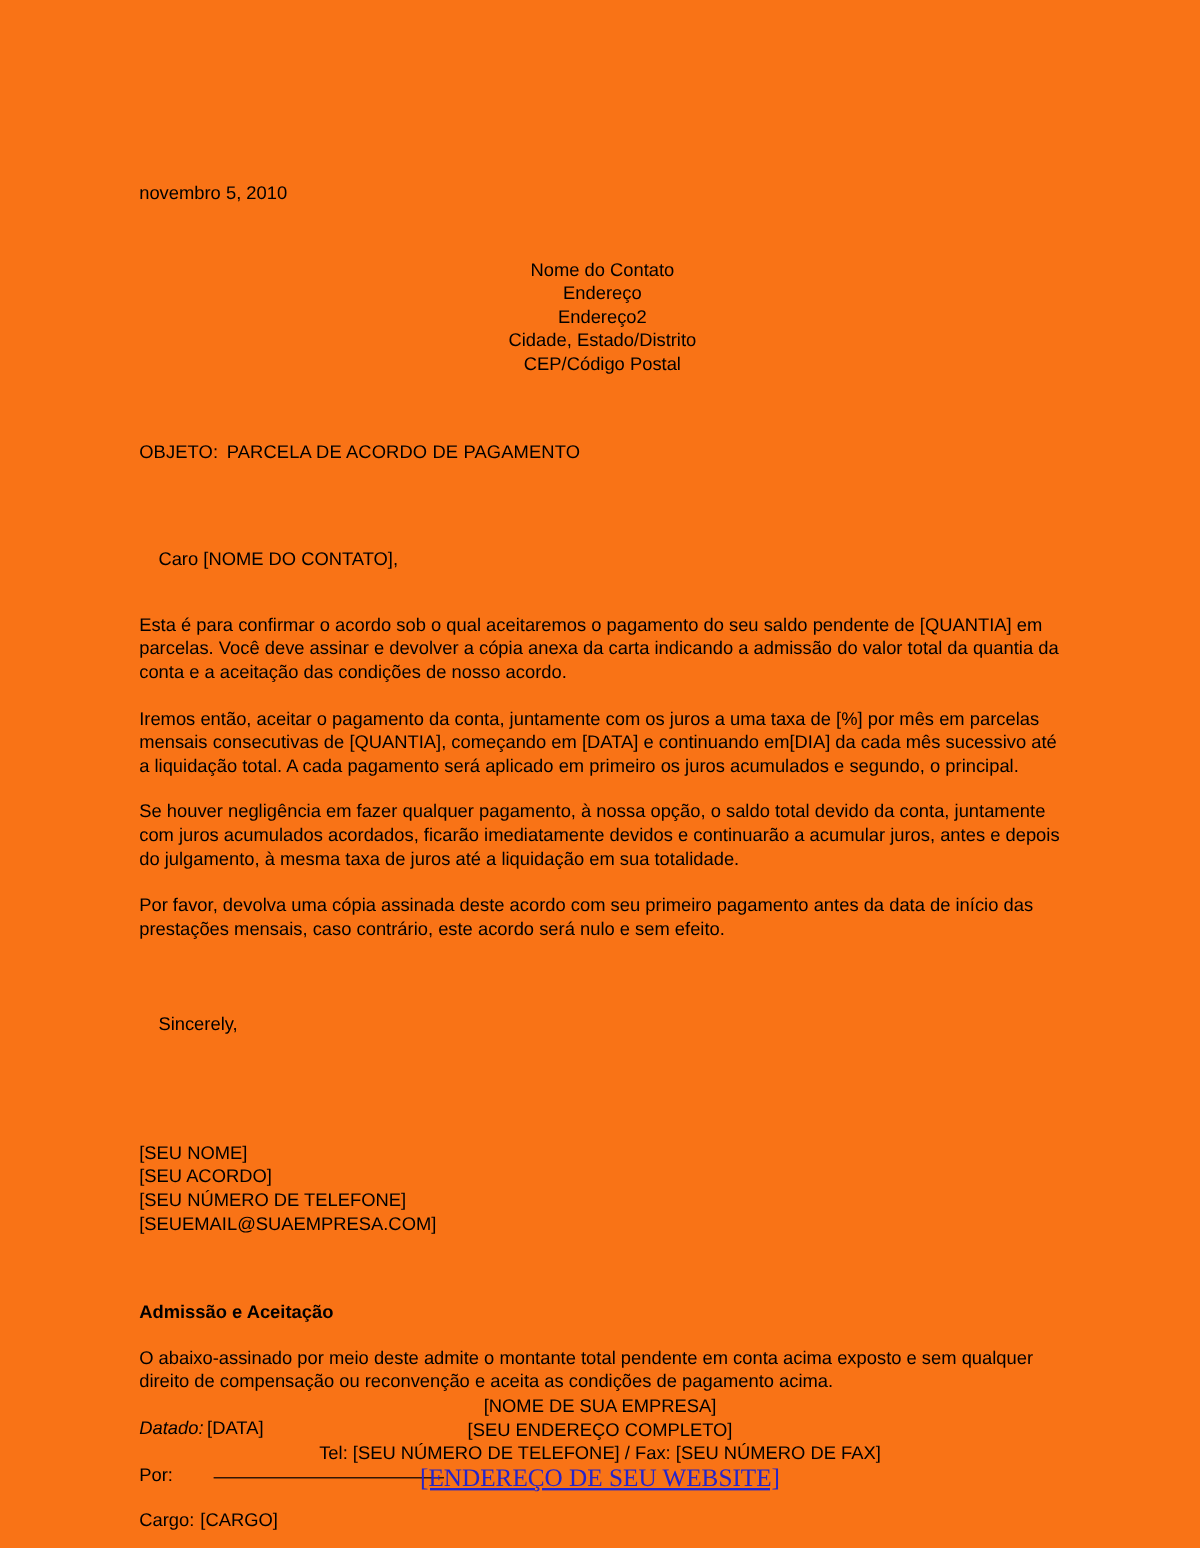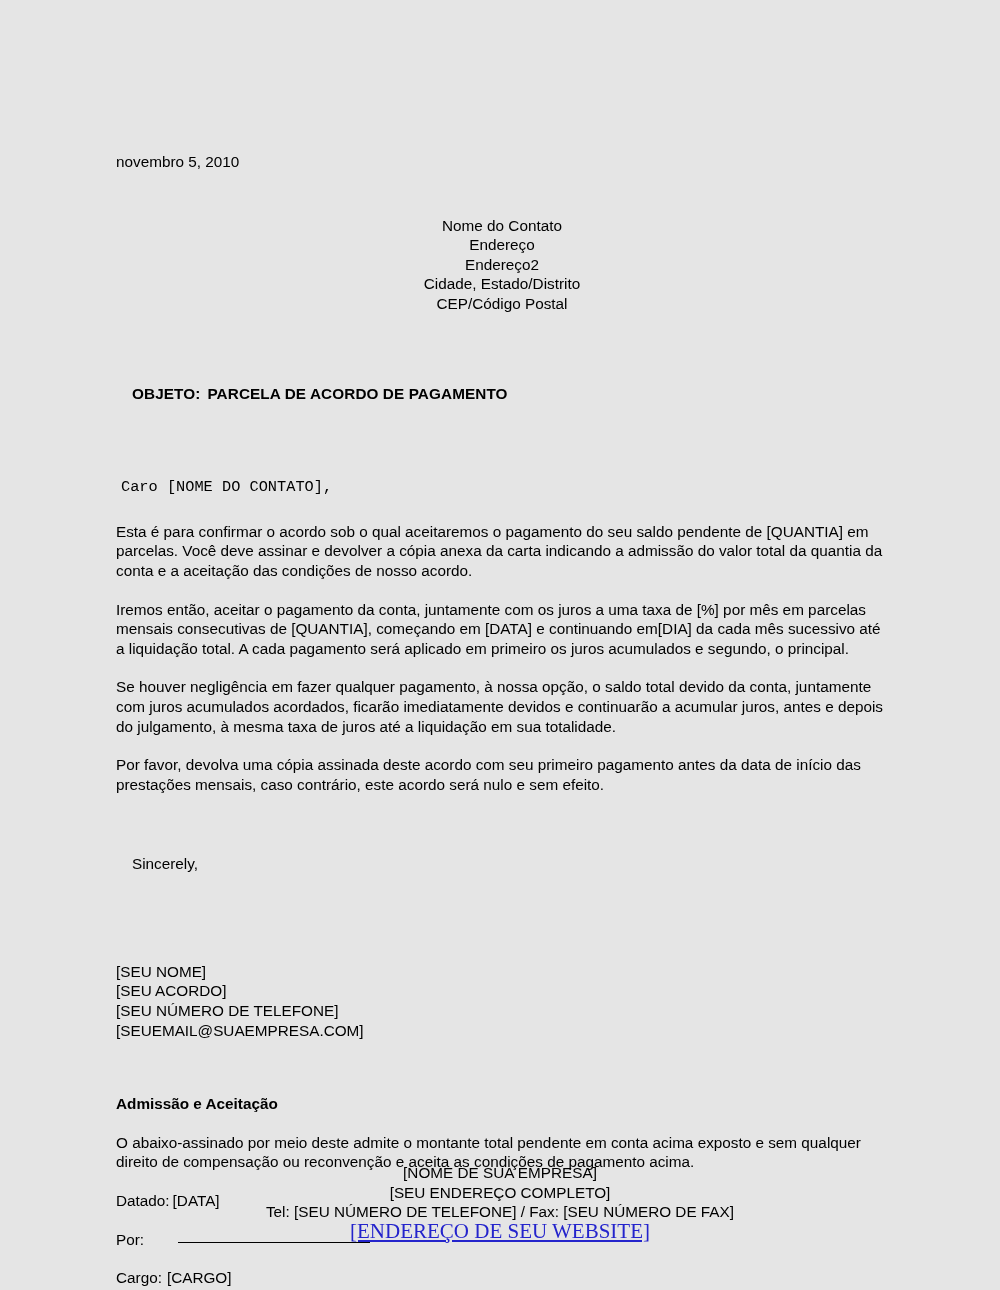--- a/index.html
+++ b/index.html
@@ -12,21 +12,21 @@
     font-family: "Liberation Sans", sans-serif;
     color: #000000;
     -webkit-font-smoothing: antialiased;
   }
 
   .page {
     position: relative;
     width: 1000px;
     height: 1290px;
     margin: 0 auto;
-    background: #e5e5e5;
+    background: #f97316;
     overflow: hidden;
     box-sizing: border-box;
   }
 
   .content {
     position: absolute;
     left: 116px;
     top: 152px;
     width: 772px;
     font-size: 15.3px;
@@ -43,31 +43,30 @@
 
   .address-block {
     margin: 0;
     text-align: center;
   }
   .address-block .addr-line {
     display: block;
   }
 
   .subject-line {
-    font-weight: bold;
-    margin: 16px;
+    font-weight: normal;
+    margin: 0;
     letter-spacing: 0.1px;
   }
   .subject-line .subject-label {
     margin-right: 7px;
   }
 
   .salutation {
-    margin: 5px;
-    font-family: Liberation Mono, monospace;
+    margin: 16px;
   }
 
   p.body-para {
     margin: 0 0 0 0;
     text-align: left;
   }
 
   .para-gap { height: 19px; }
 
   .closing {
@@ -83,21 +82,21 @@
     margin: 0;
   }
 
   .field-row {
     margin: 0;
     white-space: nowrap;
   }
   .field-row .field-label {
     display: inline-block;
   }
-  .label-datado { min-width: 0; }
+  .label-datado { min-width: 0; font-style: italic; }
   .label-datado + .field-value { margin-left: 3px; }
 
   .label-por { min-width: 62px; }
   .label-cargo { min-width: 0; }
   .label-cargo + .field-value { margin-left: 5px; }
 
   .sig-rule {
     display: inline-block;
     width: 192px;
     border-bottom: 1.6px solid #000000;

